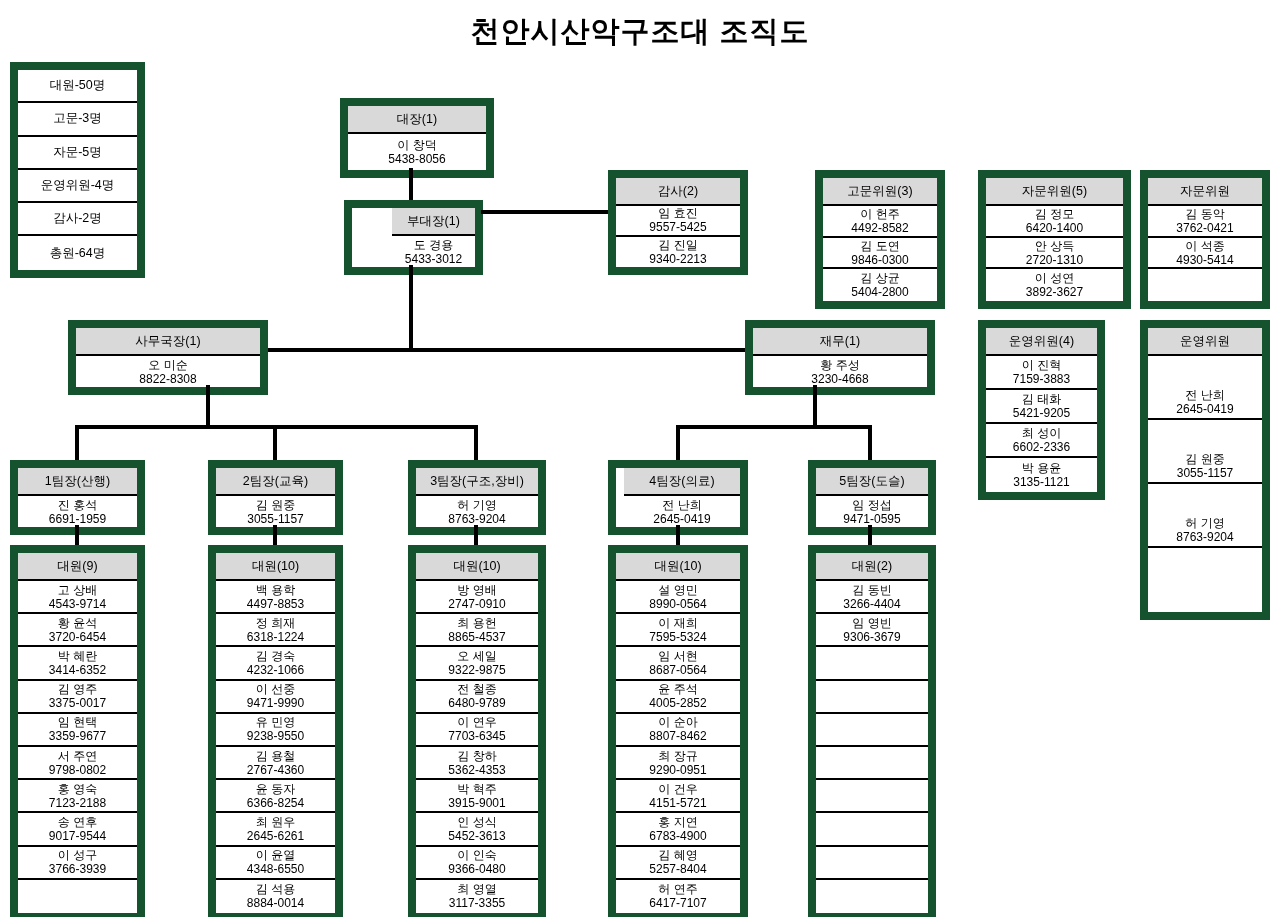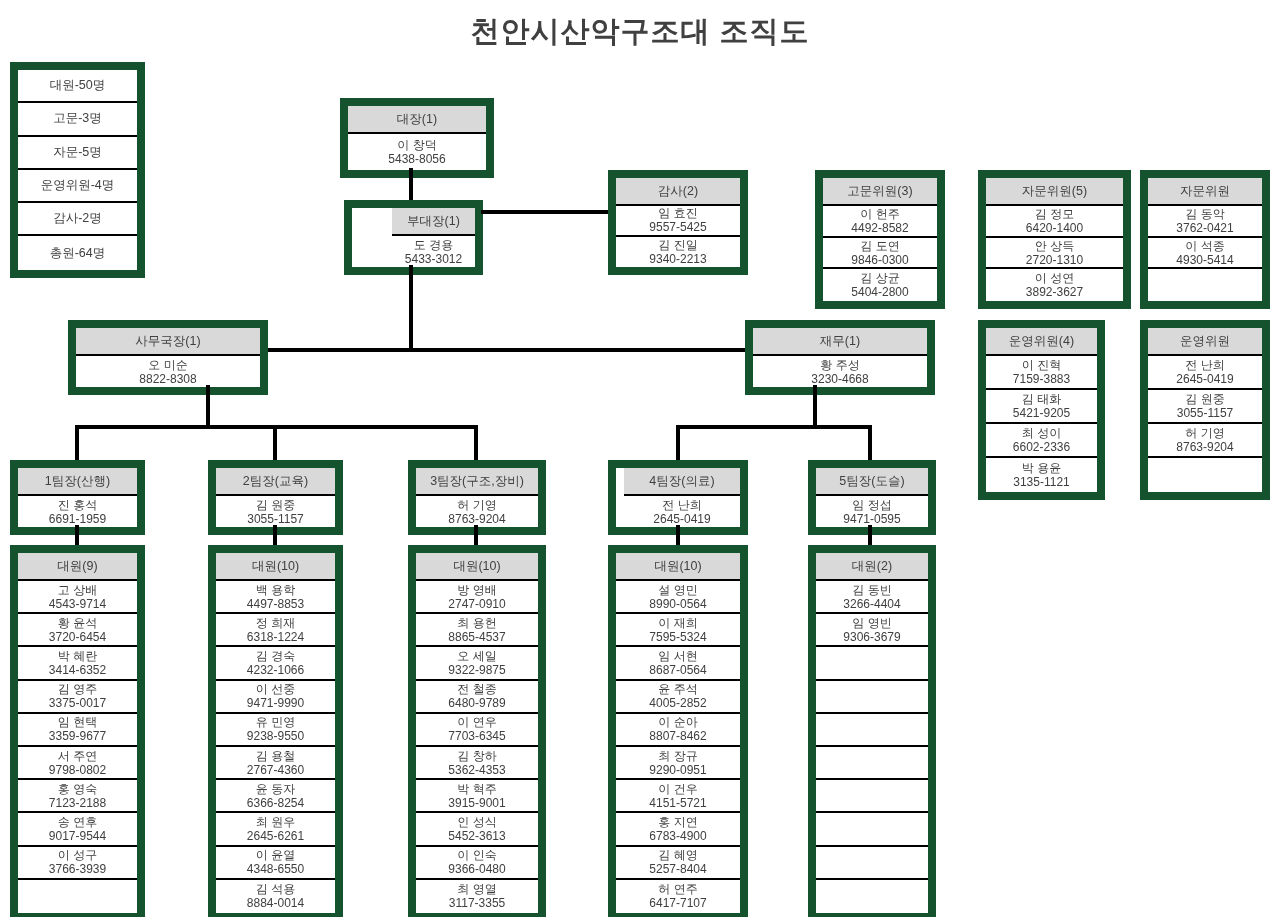--- a/index.html
+++ b/index.html
@@ -1,18 +1,18 @@
 <!DOCTYPE html>
 <html><head>
 <meta charset="utf-8">
 <style>
   html,body { margin:0; padding:0; background:#fff; }
   .canvas {
     position:relative; width:1280px; height:917px; background:#fff;
-    font-family:"Liberation Sans", sans-serif; color:#404040; overflow:hidden;
+    font-family:"Liberation Sans", sans-serif; color:#000000; overflow:hidden;
   }
   .chart-title {
     position:absolute; top:12px; left:0; width:100%;
     text-align:center; font-size:29px; font-weight:bold; letter-spacing:1px;
   }
   .box {
     position:absolute; border:8px solid #14532d; background:#fff;
     box-sizing:border-box; display:flex; flex-direction:column;
   }
   .box-header {
@@ -144,21 +144,21 @@
       </div>
       <div class="cell">
         <div class="nm">최 성이</div>
         <div class="ph">6602-2336</div>
       </div>
       <div class="cell">
         <div class="nm">박 용윤</div>
         <div class="ph">3135-1121</div>
       </div>
     </div>
-  <div class="box" style="left:1140px; top:320px; width:130px; --cell-h:34px;">
+  <div class="box" style="left:1140px; top:320px; width:130px;gap:30px; --cell-h:34px;">
       <div class="box-header">운영위원</div>
       <div class="cell">
         <div class="nm">전 난희</div>
         <div class="ph">2645-0419</div>
       </div>
       <div class="cell">
         <div class="nm">김 원중</div>
         <div class="ph">3055-1157</div>
       </div>
       <div class="cell">

